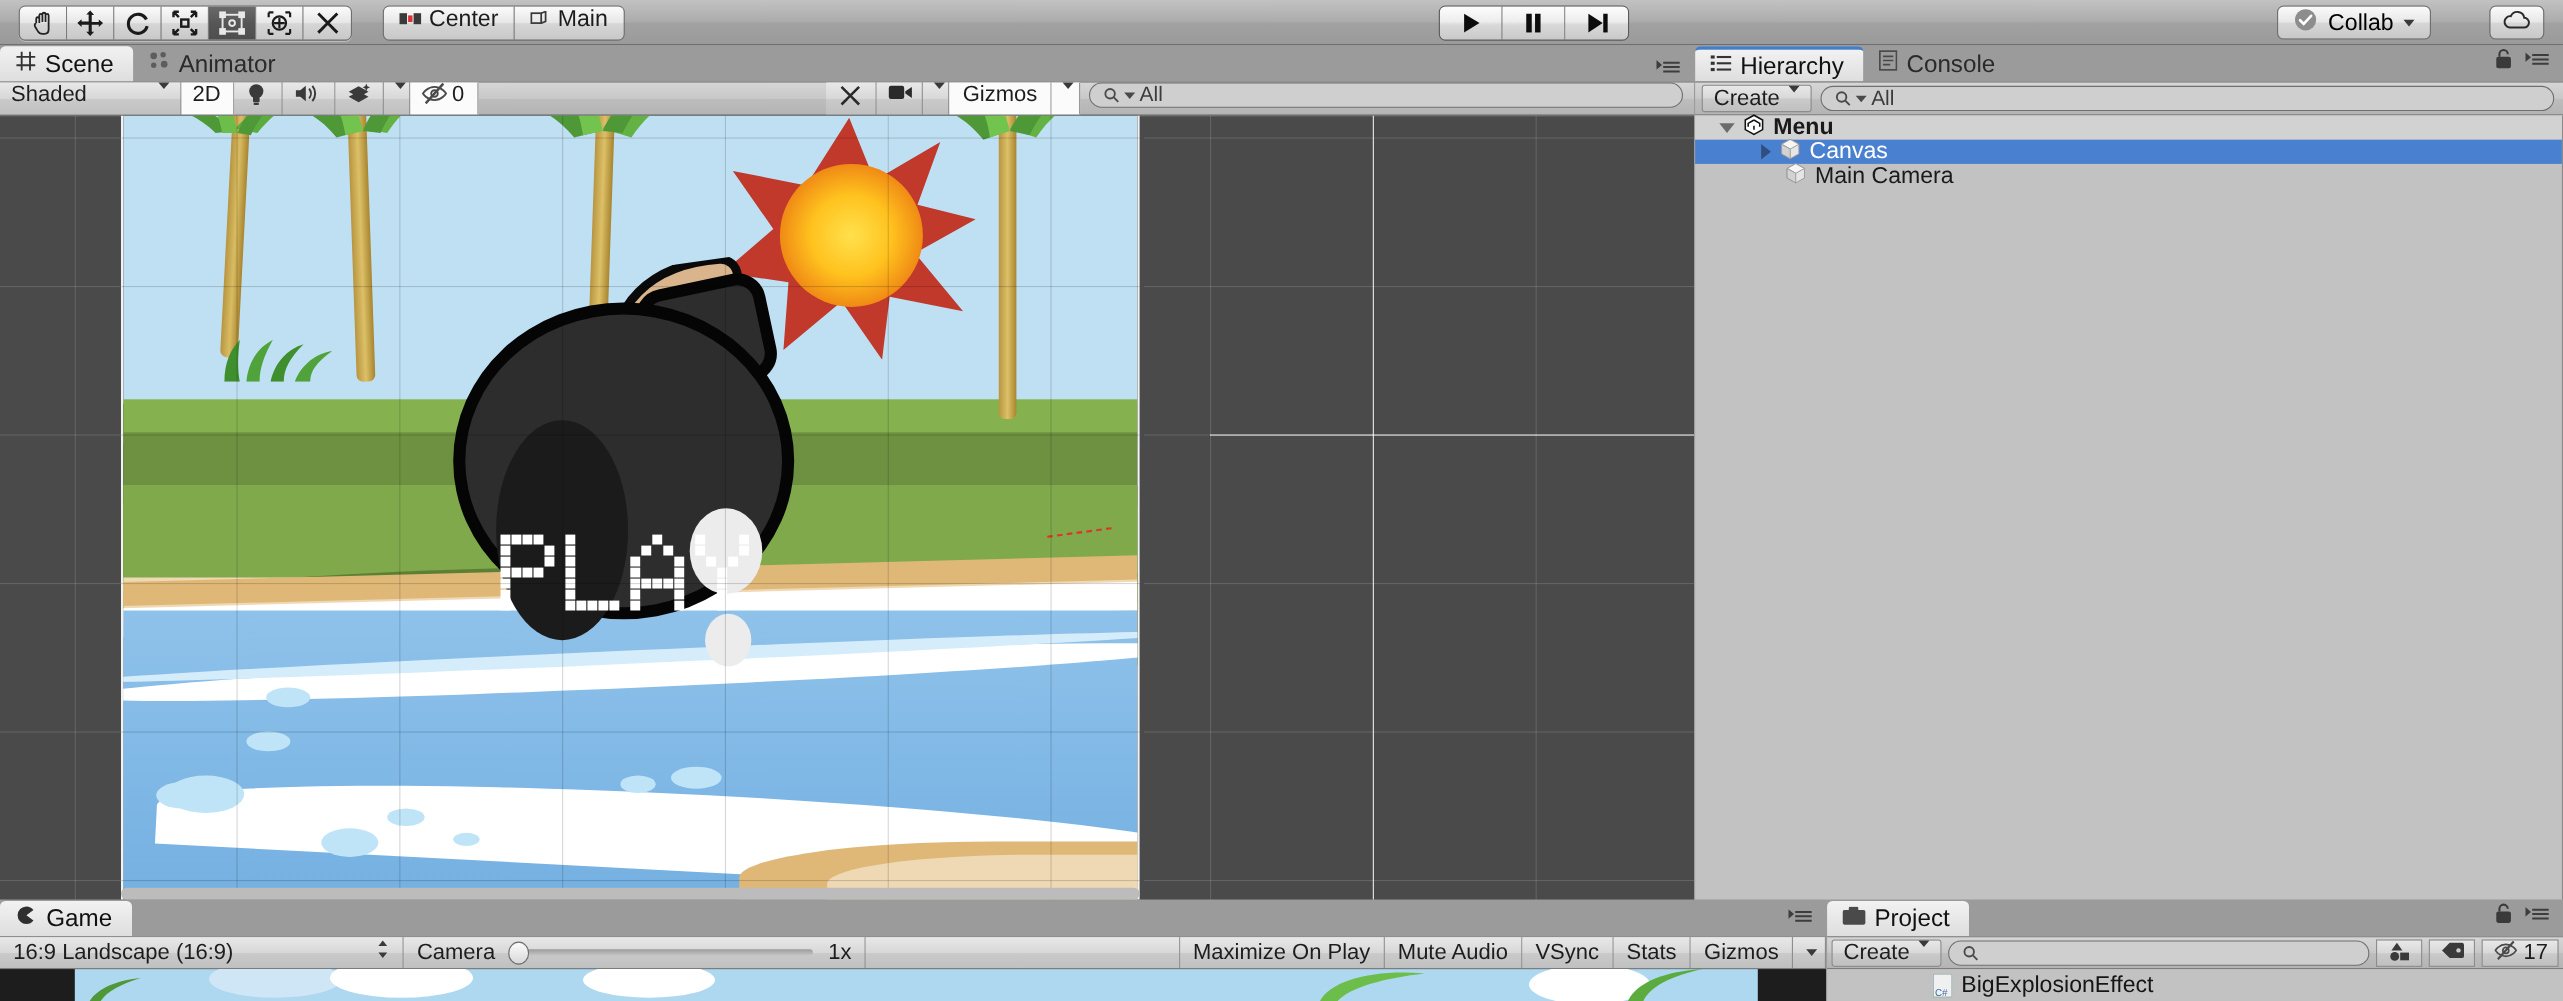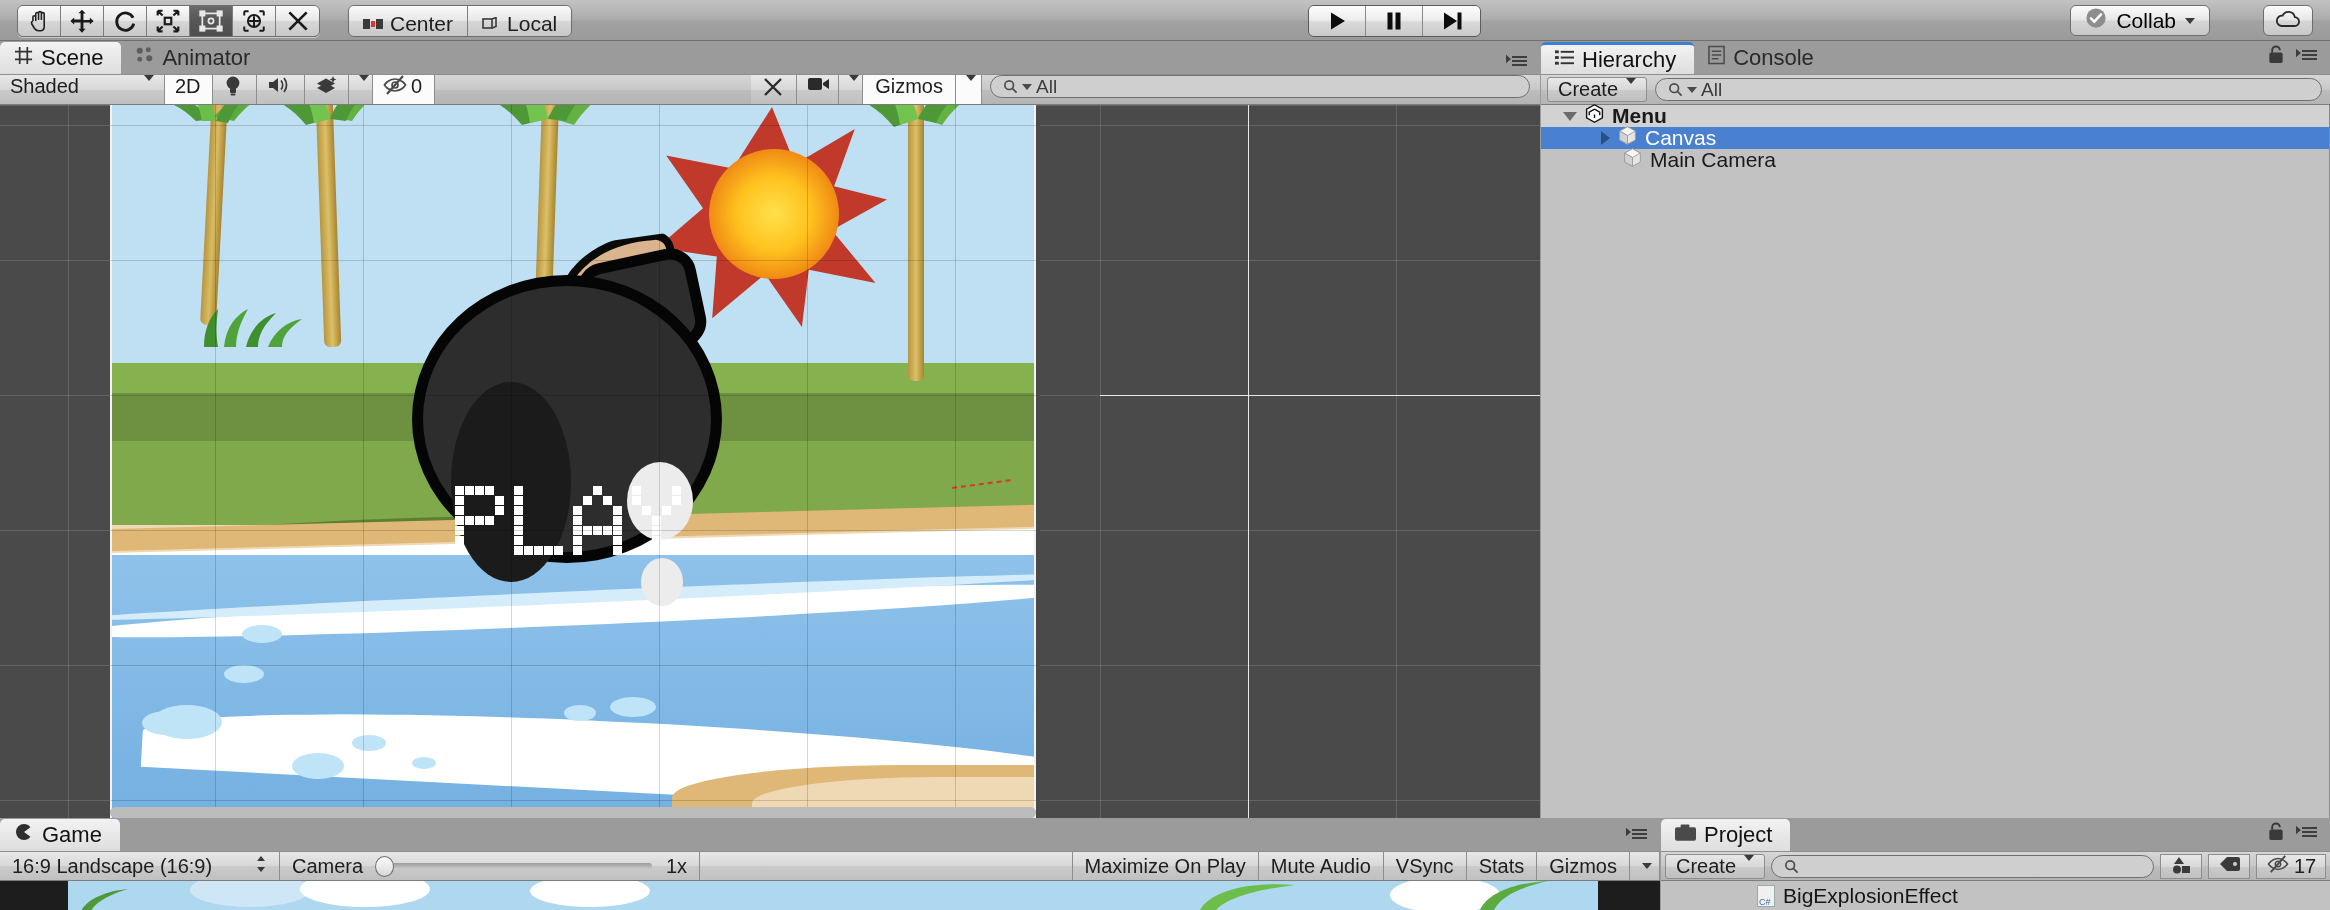--- a/index.html
+++ b/index.html
@@ -15,21 +15,21 @@
   #toolgroup{ position:absolute; left:17px; top:5px; height:32px; display:flex;
     border:1px solid #6f6f6f; border-radius:6px; overflow:hidden; box-shadow:0 1px 0 #c9c9c9; }
   #toolgroup .tb{ width:43px; height:30px; display:flex; align-items:center; justify-content:center;
     background:linear-gradient(to bottom,#fbfbfb 0%,#e7e7e7 48%,#d6d6d6 52%,#c8c8c8 100%);
     border-right:1px solid #7d7d7d; }
   #toolgroup .tb:last-child{ border-right:none; }
   #toolgroup .tb.sel{ background:linear-gradient(to bottom,#6a6a6a 0%,#565656 50%,#4e4e4e 100%); }
 
   #pivotgroup{ position:absolute; left:348px; top:5px; height:32px; display:flex;
     border:1px solid #6f6f6f; border-radius:6px; overflow:hidden; }
-  #pivotgroup .pb{ height:30px; padding:0 14px; display:flex; align-items:flex-end; gap:7px;
+  #pivotgroup .pb{ height:30px; padding:0 14px; display:flex; align-items:flex-start; gap:7px;
     background:linear-gradient(to bottom,#fbfbfb 0%,#e7e7e7 48%,#d6d6d6 52%,#c8c8c8 100%);
     border-right:1px solid #7d7d7d; font-size:21px; color:#1d1d1d; }
   #pivotgroup .pb:last-child{ border-right:none; }
 
   #playgroup{ position:absolute; left:1308px; top:5px; height:32px; display:flex;
     border:1px solid #5b5b5b; border-radius:6px; overflow:hidden; }
   #playgroup .pl{ width:57px; height:30px; display:flex; align-items:center; justify-content:center;
     background:linear-gradient(to bottom,#fdfdfd 0%,#ededed 45%,#d9d9d9 55%,#c9c9c9 100%);
     border-right:1px solid #8a8a8a; }
   #playgroup .pl:last-child{ border-right:none; }
@@ -226,21 +226,21 @@
       </span>
       <span>Center</span>
     </div>
     <div class="pb">
       <span>
         <svg width="18" height="14" viewBox="0 0 18 14" fill="none" stroke="#3a3a3a" stroke-width="1.6">
           <rect x="1" y="2" width="9" height="9"></rect>
             <path d="M10 2l4-1.5v9L10 11"></path>
         </svg>
       </span>
-      <span>Local</span>
+      <span>Main</span>
     </div>
   </div>
 
   <div id="playgroup">
     <div class="pl">
       <svg width="24" height="24" viewBox="0 0 24 24" fill="#0c0c0c">
           <path d="M6 3.5l14 8.5-14 8.5z"></path>
         </svg>
     </div>
     <div class="pl">
@@ -780,21 +780,21 @@
     </div>
     <div style="flex:1"></div>
     <div style="padding:0 12px 6px 0">
       <svg width="22" height="14" viewBox="0 0 22 14" fill="none" stroke="#3d3d3d" stroke-width="1.8">
         <path d="M6 3h15M6 7h15M6 11h15M0 2l3.5 3L0 8z" fill="#3d3d3d"></path>
         </svg>
     </div>
   </div>
 
   <div id="gametoolbar">
-    <div class="gt" style="width:280px;justify-content:space-between">
+    <div class="gt" style="width:367px;justify-content:space-between">
       <span>16:9 Landscape (16:9)</span>
       <span>
         <svg width="12" height="18" viewBox="0 0 12 18" fill="#3a3a3a">
           <path d="M6 1l4 5H2z"></path>
             <path d="M6 17l4-5H2z"></path>
           </svg>
       </span>
     </div>
     <div class="gt" style="width:420px;gap:14px">
       <span>Camera</span>

